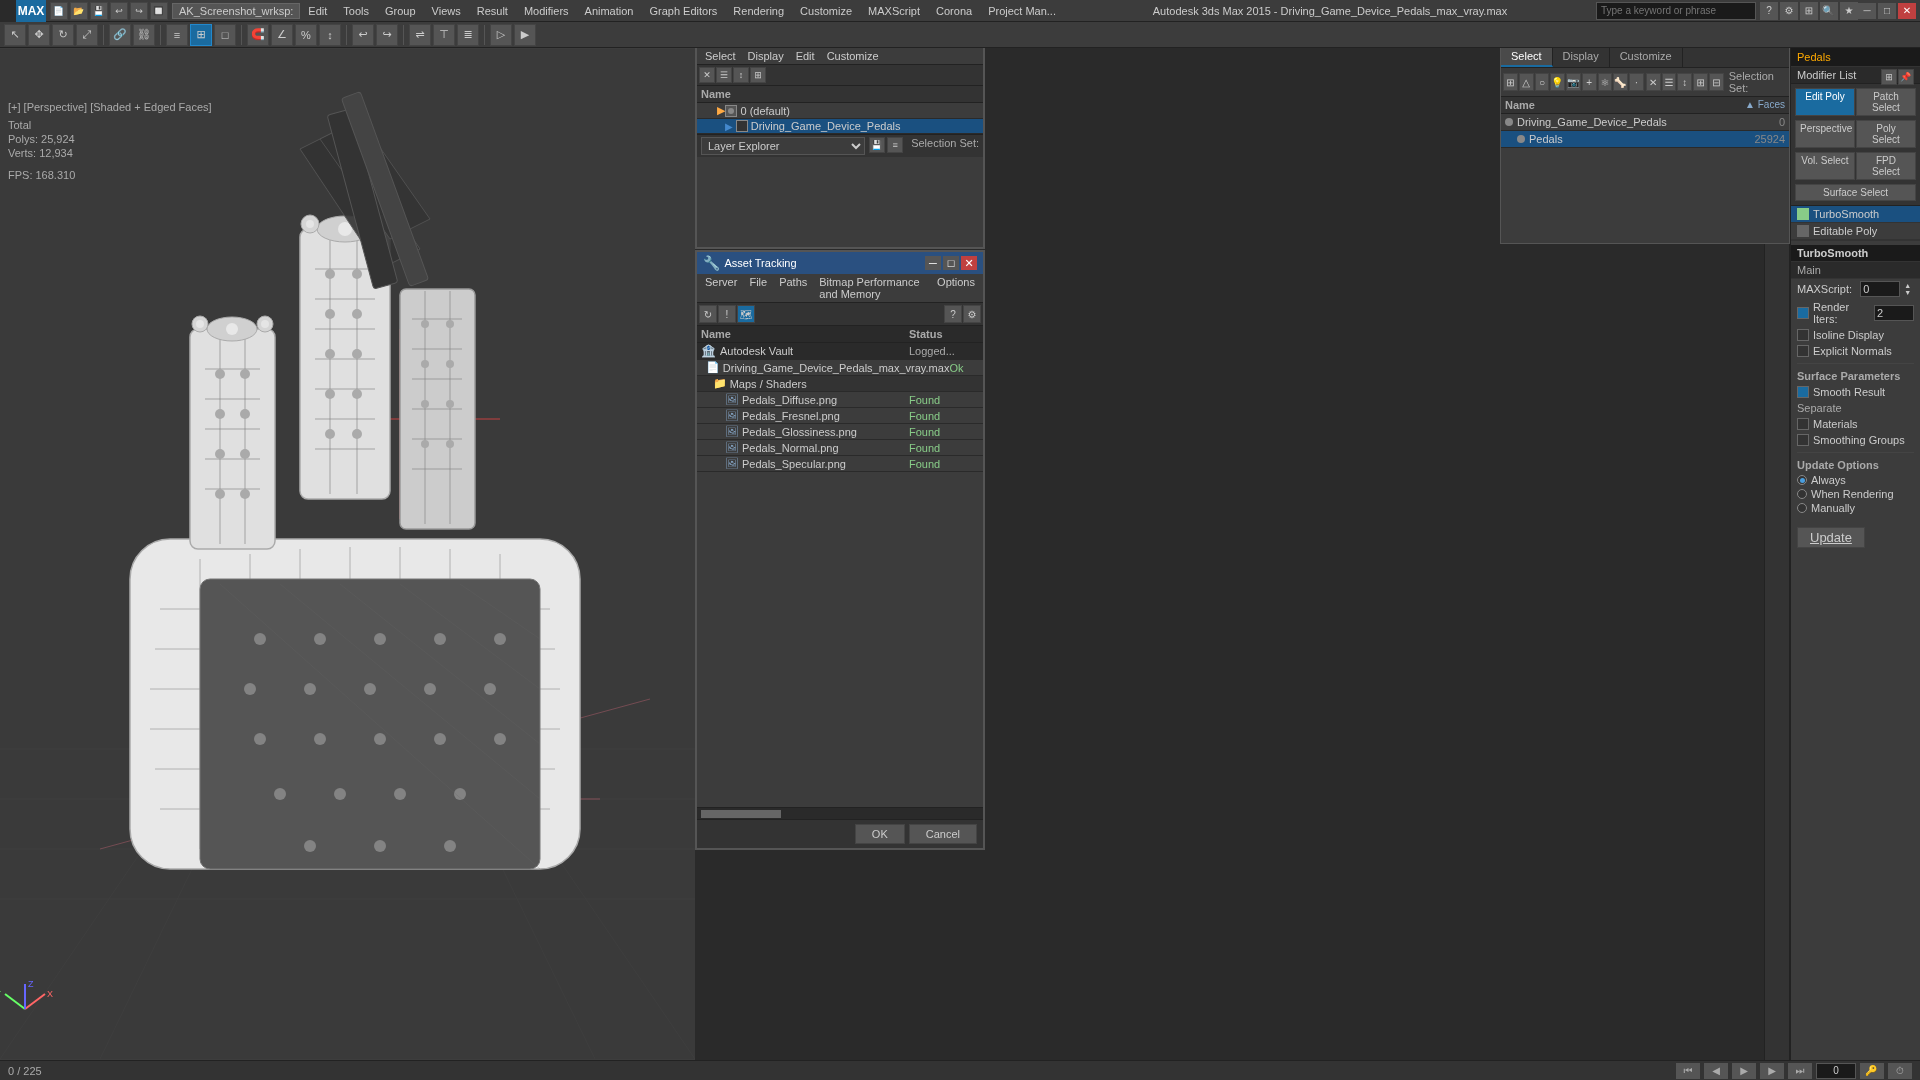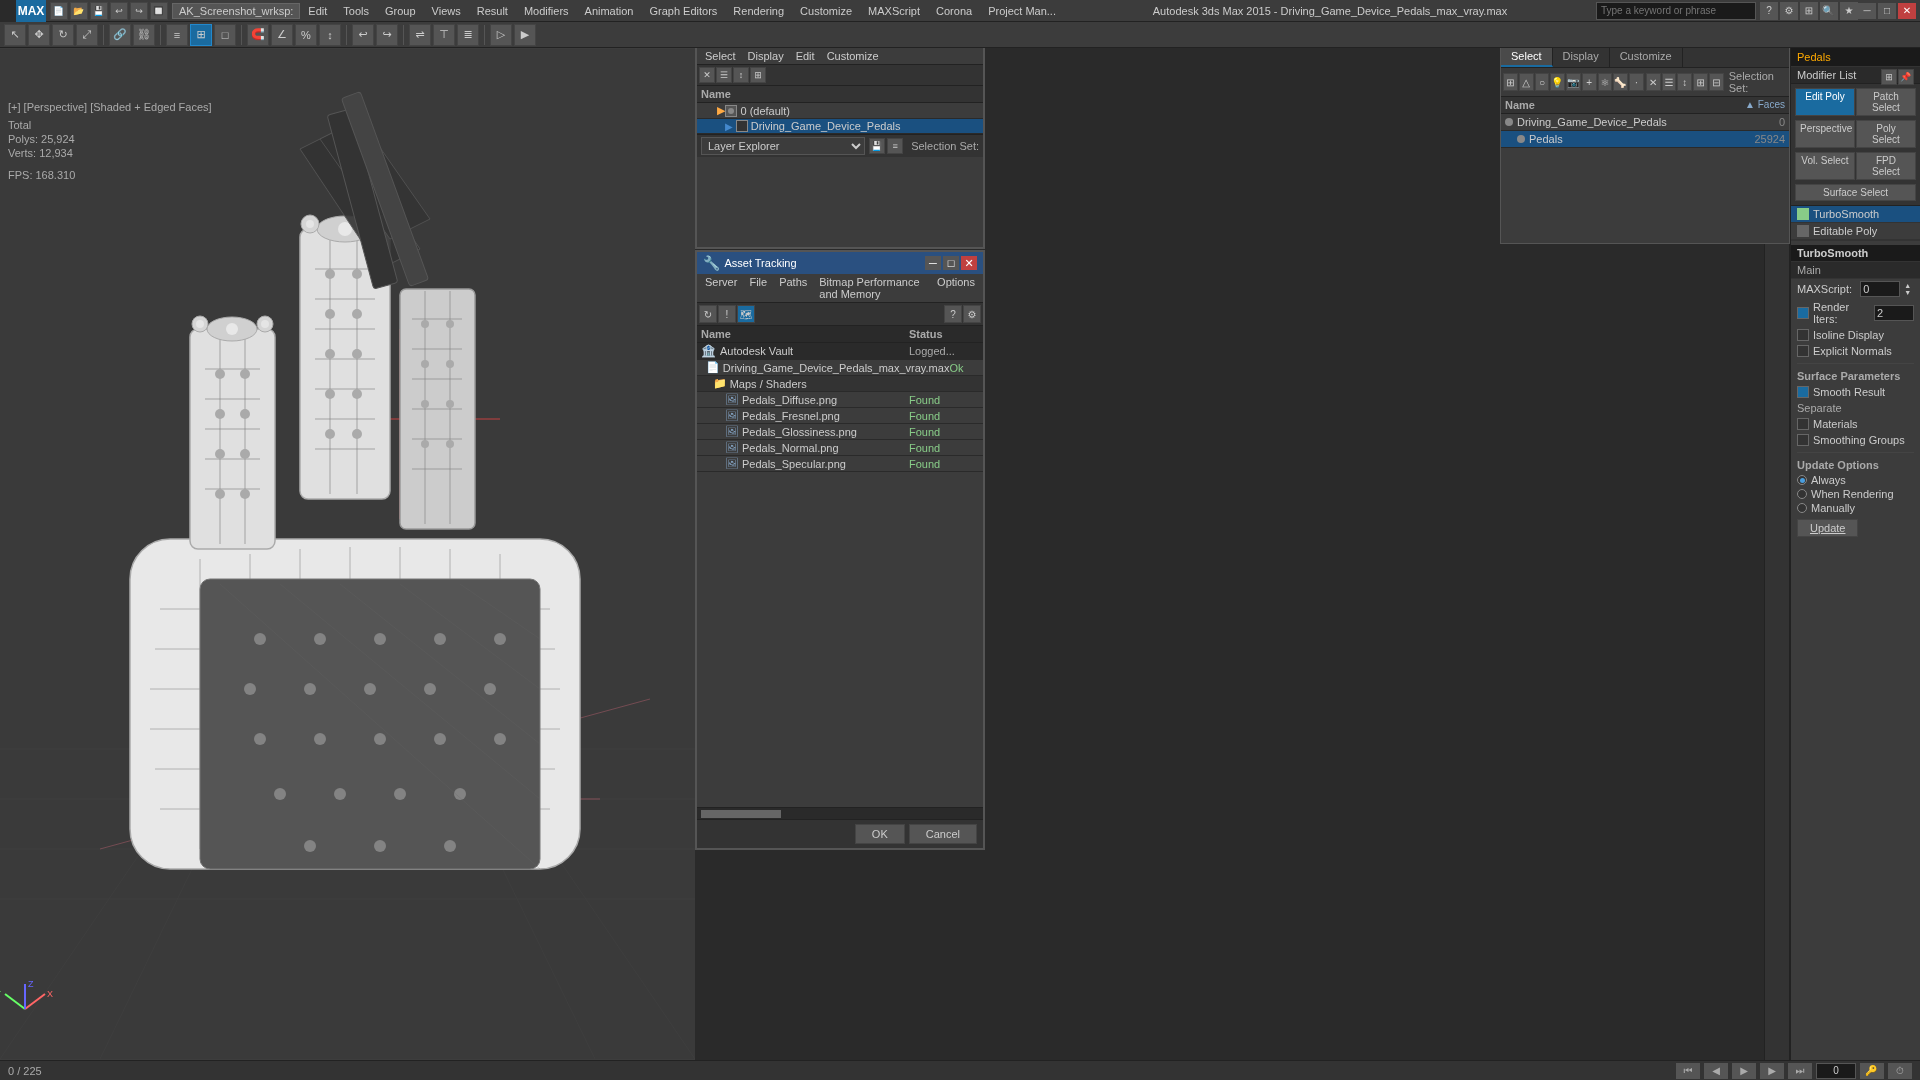--- a/index.html
+++ b/index.html
@@ -199,22 +199,22 @@
     .radio-dot {
       width: 10px; height: 10px; border: 1px solid #888;
       border-radius: 50%; background: #333;
       display: flex; align-items: center; justify-content: center;
     }
     .radio-dot.checked::after {
       content: ''; width: 5px; height: 5px;
       background: #4a9ede; border-radius: 50%;
     }
     .mod-update-btn {
-      margin: 4px 6px; padding: 2px 12px; background: #555;
-      border: 1px solid #444; color: #ccc; font-size: 11px; cursor: pointer; text-decoration: underline;
+      margin: 12px 6px; padding: 2px 12px; background: #555;
+      border: 1px solid #444; color: #ccc; font-size: 13px; cursor: pointer; text-decoration: underline;
     }
     .small-icon-btn {
       width: 16px; height: 16px; background: #555;
       display: flex; align-items: center; justify-content: center;
       font-size: 9px; color: #ccc; cursor: pointer; border: 1px solid #444;
     }
 
     
     #scene-explorer {
       position: absolute;
@@ -260,21 +260,21 @@
     }
     .explorer-row {
       display: flex; align-items: center; padding: 1px 4px;
       border-bottom: 1px solid #2a2a2a;
     }
     .explorer-row.selected { background: #1a5080; }
     .explorer-row-indent { width: 16px; }
     .layer-icon { color: #ffaa44; font-size: 11px; }
     .explorer-row-name { font-size: 11px; color: #ccc; flex: 1; }
     .explorer-bottom-bar {
-      display: flex; align-items: center; background: #333;
+      display: flex; align-items: flex-start; background: #333;
       border-top: 1px solid #222; padding: 2px 4px;
       font-size: 11px; color: #aaa;
     }
     .explorer-bottom-dropdown {
       background: #3c3c3c; border: 1px solid #555; color: #ccc;
       font-size: 11px; padding: 1px 2px; flex: 1;
     }
 
     
     #select-from-scene {

